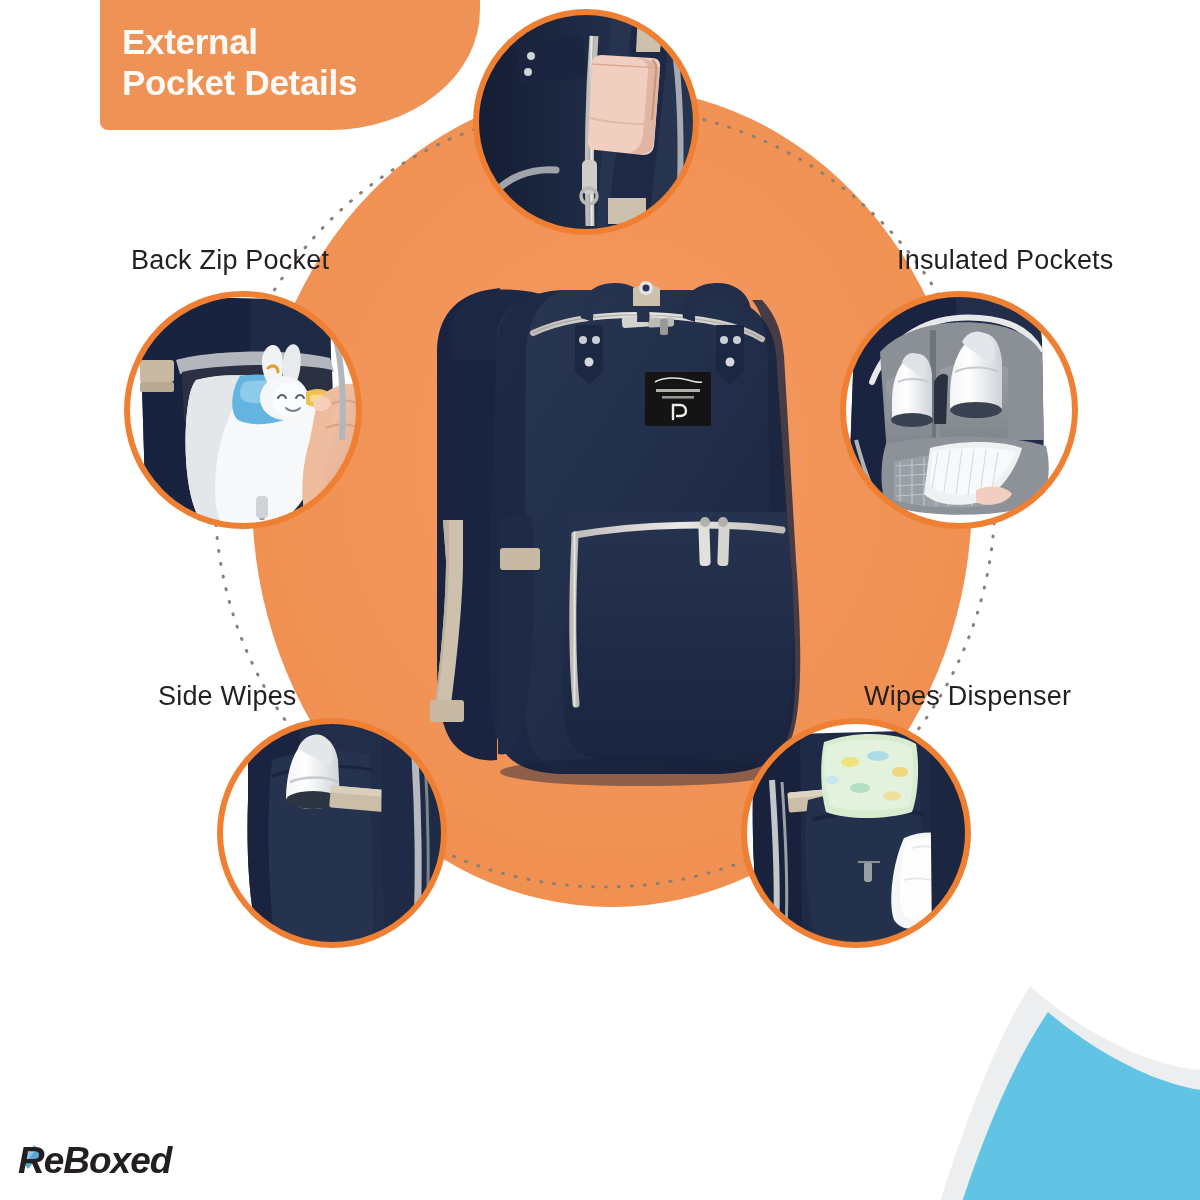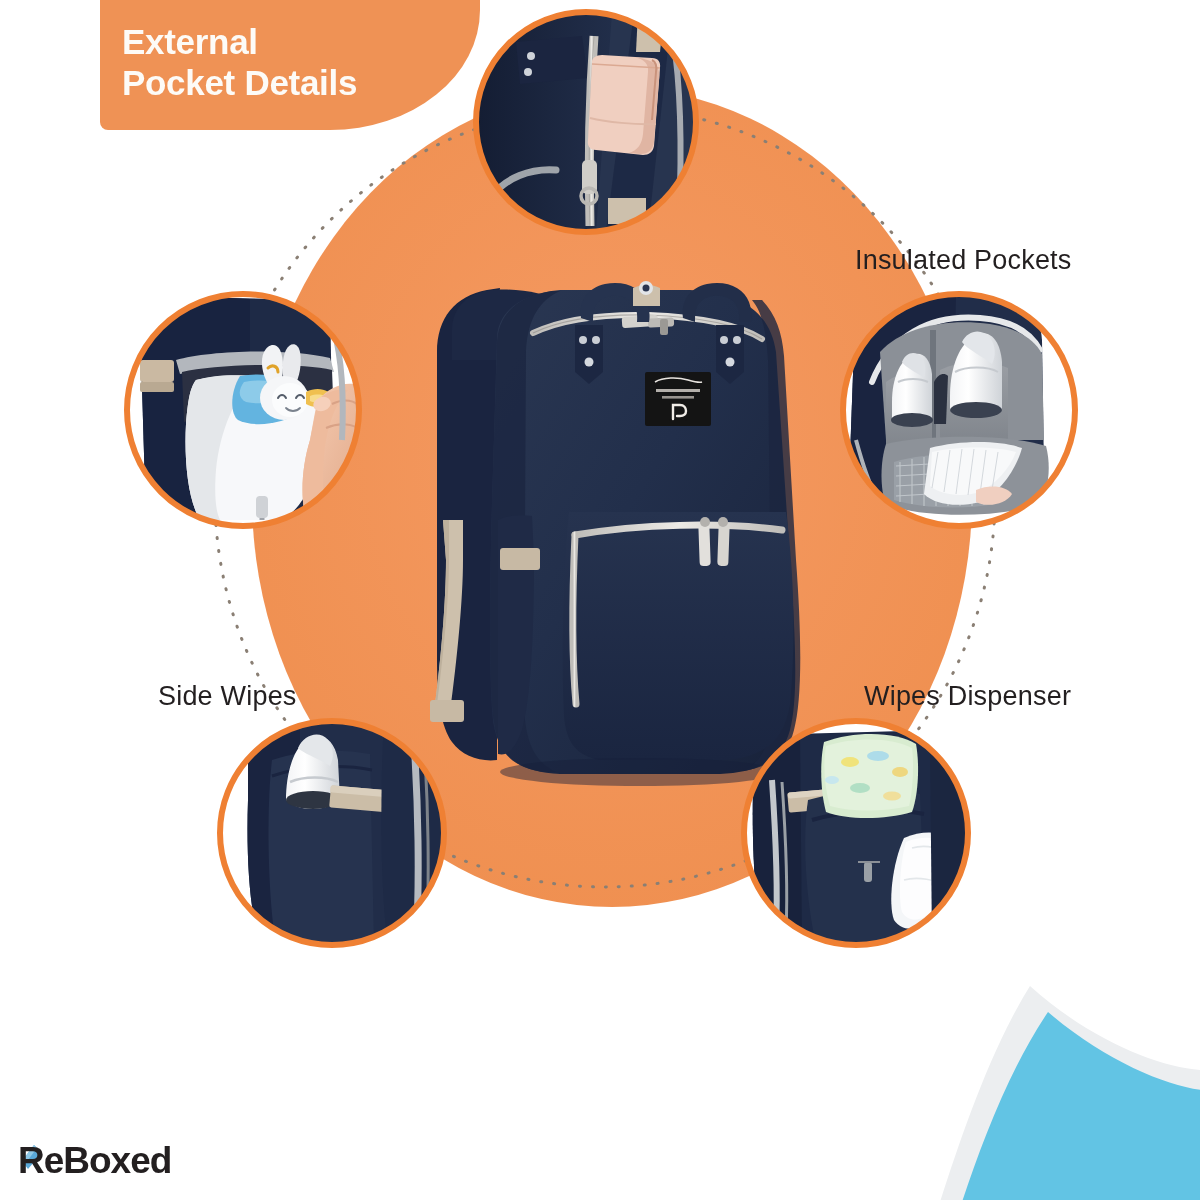--- a/index.html
+++ b/index.html
@@ -44,21 +44,21 @@
     line-height:1.16;
     white-space:pre-line;
     letter-spacing:-0.3px;
   }
 
   
   #logo{
     position:absolute;
     left:18px;top:1140px;
     z-index:60;
-    display:flex;align-items:flex-end;
+    display:flex;align-items:flex-end;font-style:italic;
   }
   #logo .mark{
     position:absolute;left:2px;top:3px;
     width:30px;height:30px;
     z-index:1;
   }
   #logo .word{
     position:relative;z-index:2;
     font-size:37px;font-weight:bold;
     color:#231f20;letter-spacing:-1px;
@@ -511,22 +511,23 @@
                C982 1142 1010 1068 1048 1012 Z" fill="#62c4e4"></path>
     </g>
   </svg>
 
   <div id="title-banner">
     <div class="tt">External
 Pocket Details</div>
   </div>
 
 
-
-  <div class="label" style="left:855px;top:245px;text-align:right;">Insulated Pockets</div>
+  <div class="label" style="left:131px;top:245px;text-align:left;">Back Zip Pocket</div>
+
+  <div class="label" style="left:897px;top:245px;text-align:right;">Insulated Pockets</div>
 
   <div class="label" style="left:158px;top:681px;text-align:left;">Side Wipes</div>
 
   <div class="label" style="left:864px;top:681px;text-align:right;">Wipes Dispenser</div>
 
   <div id="logo">
     <svg class="mark" viewBox="0 0 30 30">
       <path d="M2 18 L14 2 L22 10 L8 26 Z" fill="#5aa8d8"></path>
       <path d="M2 18 L14 2 L17 5 L5 21 Z" fill="#8ec7e6"></path>
     </svg>

